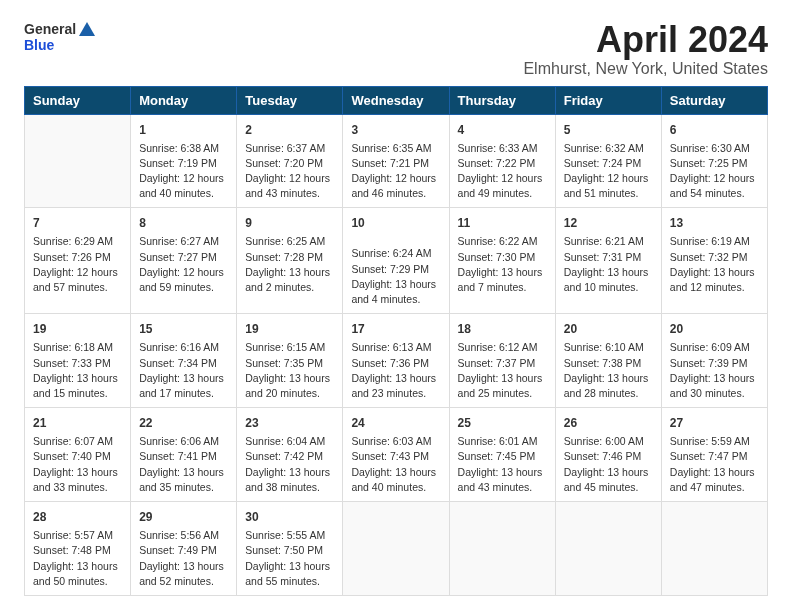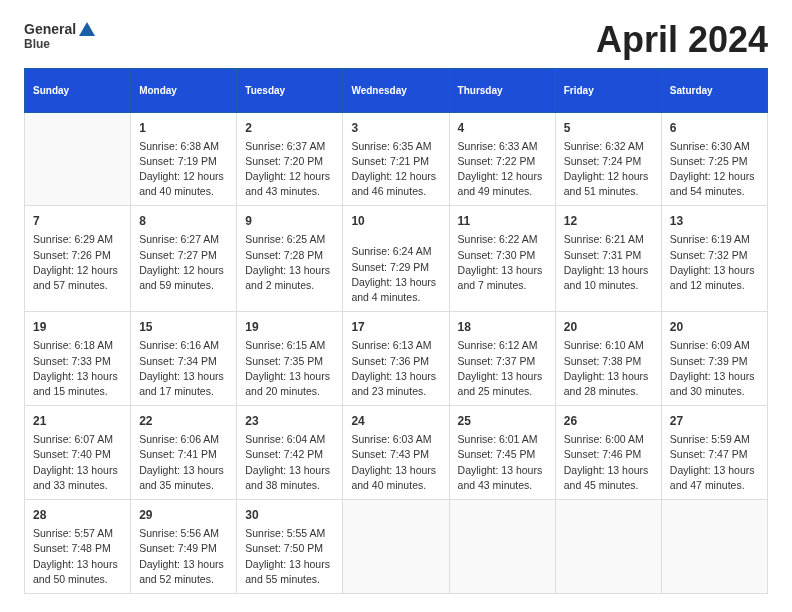--- a/index.html
+++ b/index.html
@@ -21,23 +21,23 @@
       flex-direction: column;
       align-items: flex-start;
     }
     .logo-general {
       font-size: 14px;
       font-weight: bold;
       color: #333;
       line-height: 1;
     }
     .logo-blue {
-      font-size: 12px;
-      font-weight: bold;
-      color: #404040;
+      font-size: 14px;
+      font-weight: bold;
+      color: #1d4ed8;
       line-height: 1;
     }
     .title-area {
       text-align: right;
     }
     .main-title {
       font-size: 36px;
       font-weight: bold;
       color: #222;
       line-height: 1.1;
@@ -46,25 +46,25 @@
       font-size: 16px;
       color: #555;
     }
     .calendar {
       width: 100%;
       border-collapse: collapse;
       margin-top: 8px;
       font-size: 11px;
     }
     .calendar thead tr th {
-      background-color: #1d4ed8;
+      background-color: #0c4a6e;
       color: #fff;
       text-align: left;
-      padding: 16px 8px;
-      font-size: 10px;
+      padding: 6px 8px;
+      font-size: 13px;
       font-weight: bold;
       border: 1px solid #1a5fa8;
     }
     .calendar tbody tr {
       border-bottom: 1px solid #ccc;
     }
     .calendar tbody td {
       vertical-align: top;
       padding: 6px 8px;
       border: 1px solid #ddd;
@@ -95,20 +95,21 @@
     <div style="display:flex;align-items:center;">
       <span class="logo-general">General</span>
       <svg width="18" height="18" viewBox="0 0 18 18" style="margin-left:2px;">
         <polygon points="9,2 17,16 1,16" fill="#1a5fa8"></polygon>
       </svg>
     </div>
     <span class="logo-blue">Blue</span>
   </div>
   <div class="title-area">
     <div class="main-title">April 2024</div>
+    <div class="subtitle">Elmhurst, New York, United States</div>
   </div>
 </div>
 
 <table class="calendar">
   <thead>
     <tr>
 
     <th>Sunday</th>
         <th>Monday</th>
         <th>Tuesday</th>

